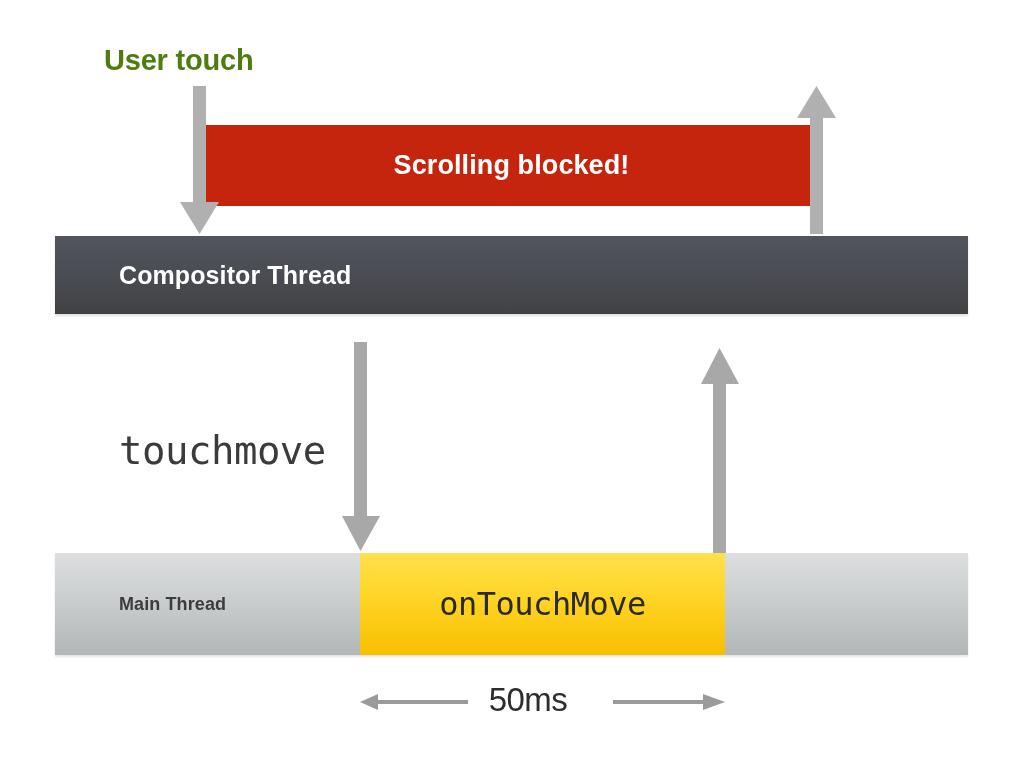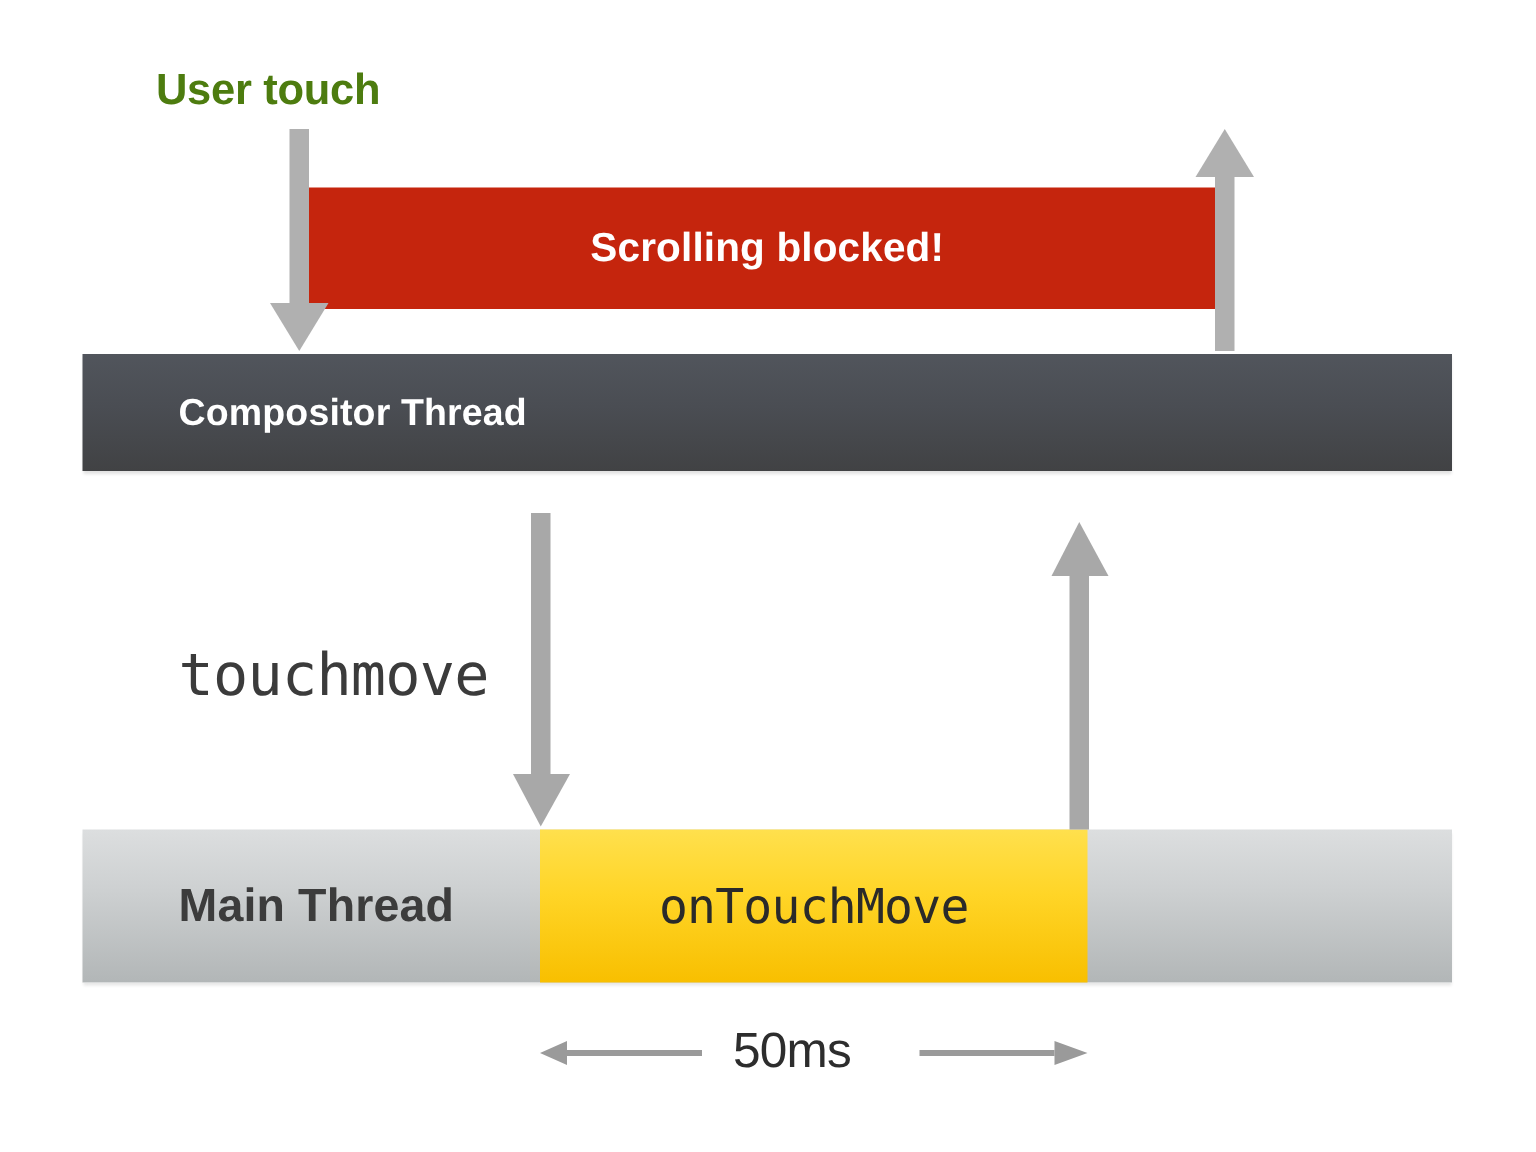--- a/index.html
+++ b/index.html
@@ -76,21 +76,21 @@
     left: 55px;
     top: 553px;
     width: 913px;
     height: 102px;
     background: linear-gradient(to bottom, #dcdedf 0%, #cdd0d1 40%, #b2b6b7 100%);
     box-shadow: 0 2px 2px rgba(0,0,0,0.10);
   }
   #main-thread-label {
     color: #3c3c3c;
     font-weight: bold;
-    font-size: 31px;
+    font-size: 18px;
     margin-left: 64px;
     letter-spacing: 0.1px;
     position: relative;
     z-index: 2;
   }
   #on-touch-move-block {
     position: absolute;
     left: 305px;     
     top: 0;
     width: 365px;    

